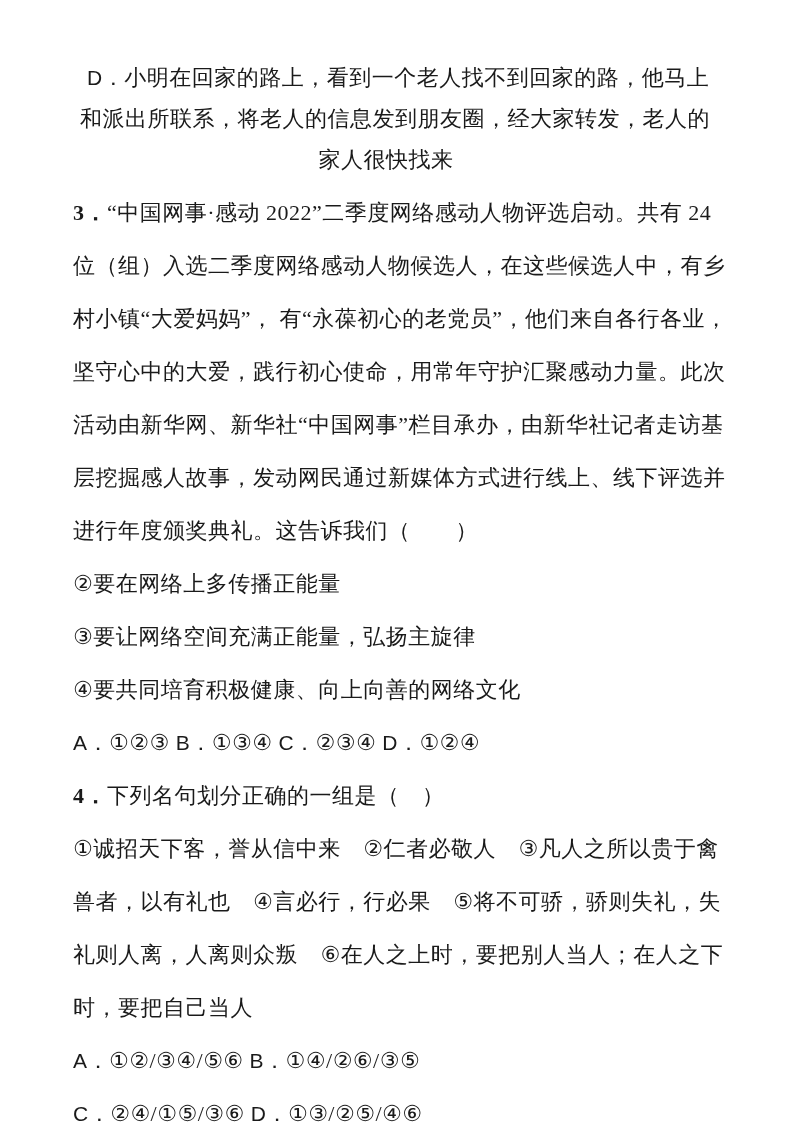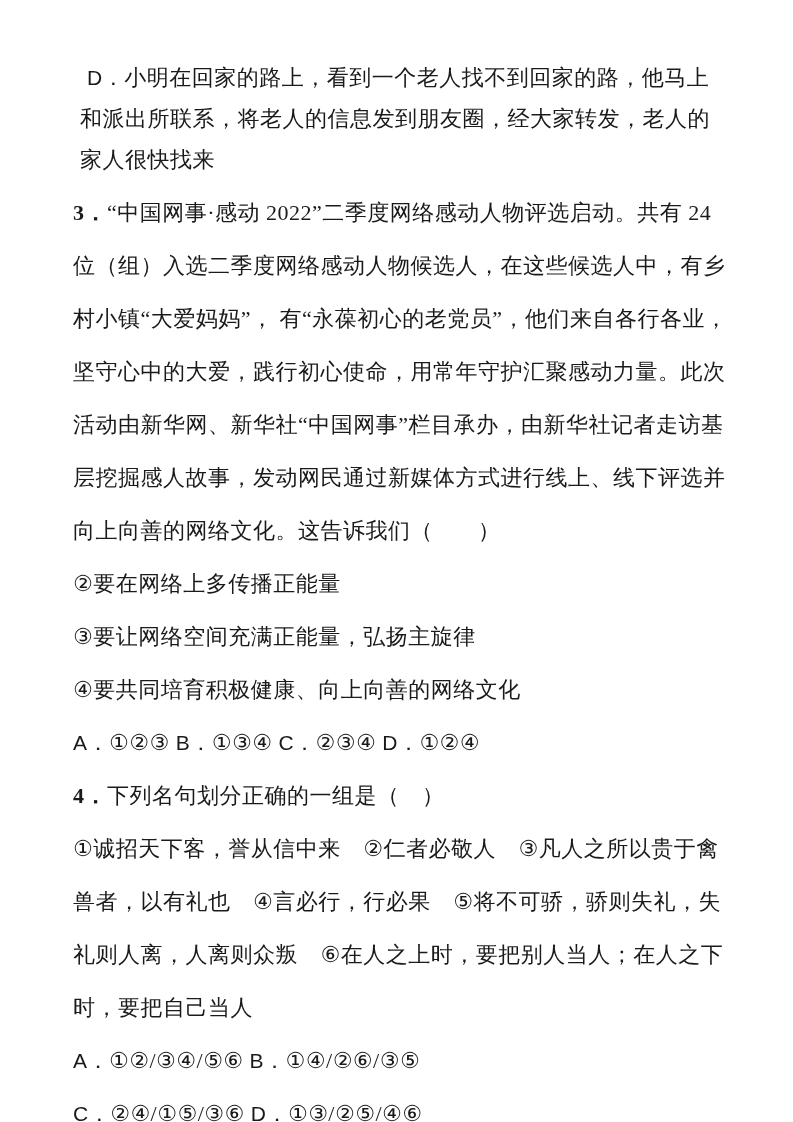--- a/index.html
+++ b/index.html
@@ -27,21 +27,21 @@
     right: 50px;
   }
   .line {
     height: 41px;
     line-height: 41px;
     font-size: 22px;
     letter-spacing: 0.5px;
     white-space: pre;
   }
   .ind-base      { padding-left: 0; margin-top: 12px; }
-  .ind-opt-cont  { padding-left: 7px; }
+  .ind-opt-cont  { padding-left: 7px; text-align: center; }
   .ind-opt-first { padding-left: 14px; }
   .seg.zh {
     font-family: "Liberation Serif", "DejaVu Serif", "DejaVu Sans", serif;
   }
   .seg.lt {
     font-family: "Liberation Sans", "DejaVu Sans", sans-serif;
     font-size: 21px;
     font-weight: 500;
   }
   .seg.qnum {
@@ -56,21 +56,21 @@
   <div class="doc-body">
       <div class="line ind-opt-first"><span class="seg lt">D．</span><span class="seg zh">小明在回家的路上，看到一个老人找不到回家的路，他马上</span></div>
       <div class="line ind-opt-cont"><span class="seg zh">和派出所联系，将老人的信息发到朋友圈，经大家转发，老人的</span></div>
       <div class="line ind-opt-cont"><span class="seg zh">家人很快找来</span></div>
       <div class="line ind-base"><span class="seg qnum">3．</span><span class="seg zh">“中国网事·感动 2022”二季度网络感动人物评选启动。共有 24</span></div>
       <div class="line ind-base"><span class="seg zh">位（组）入选二季度网络感动人物候选人，在这些候选人中，有乡</span></div>
       <div class="line ind-base"><span class="seg zh">村小镇“大爱妈妈”， 有“永葆初心的老党员”，他们来自各行各业，</span></div>
       <div class="line ind-base"><span class="seg zh">坚守心中的大爱，践行初心使命，用常年守护汇聚感动力量。此次</span></div>
       <div class="line ind-base"><span class="seg zh">活动由新华网、新华社“中国网事”栏目承办，由新华社记者走访基</span></div>
       <div class="line ind-base"><span class="seg zh">层挖掘感人故事，发动网民通过新媒体方式进行线上、线下评选并</span></div>
-      <div class="line ind-base"><span class="seg zh">向上向善的网络文化。这告诉我们（　　）</span></div>
+      <div class="line ind-base"><span class="seg zh">进行年度颁奖典礼。这告诉我们（　　）</span></div>
       <div class="line ind-base"><span class="seg zh">②要在网络上多传播正能量</span></div>
       <div class="line ind-base"><span class="seg zh">③要让网络空间充满正能量，弘扬主旋律</span></div>
       <div class="line ind-base"><span class="seg zh">④要共同培育积极健康、向上向善的网络文化</span></div>
       <div class="line ind-base"><span class="seg lt">A．</span><span class="seg zh">①②③ </span><span class="seg lt">B．</span><span class="seg zh">①③④ </span><span class="seg lt">C．</span><span class="seg zh">②③④ </span><span class="seg lt">D．</span><span class="seg zh">①②④</span></div>
       <div class="line ind-base"><span class="seg qnum">4．</span><span class="seg zh">下列名句划分正确的一组是（　）</span></div>
       <div class="line ind-base"><span class="seg zh">①诚招天下客，誉从信中来　②仁者必敬人　③凡人之所以贵于禽</span></div>
       <div class="line ind-base"><span class="seg zh">兽者，以有礼也　④言必行，行必果　⑤将不可骄，骄则失礼，失</span></div>
       <div class="line ind-base"><span class="seg zh">礼则人离，人离则众叛　⑥在人之上时，要把别人当人；在人之下</span></div>
       <div class="line ind-base"><span class="seg zh">时，要把自己当人</span></div>
       <div class="line ind-base"><span class="seg lt">A．</span><span class="seg zh">①②/③④/⑤⑥ </span><span class="seg lt">B．</span><span class="seg zh">①④/②⑥/③⑤</span></div>

